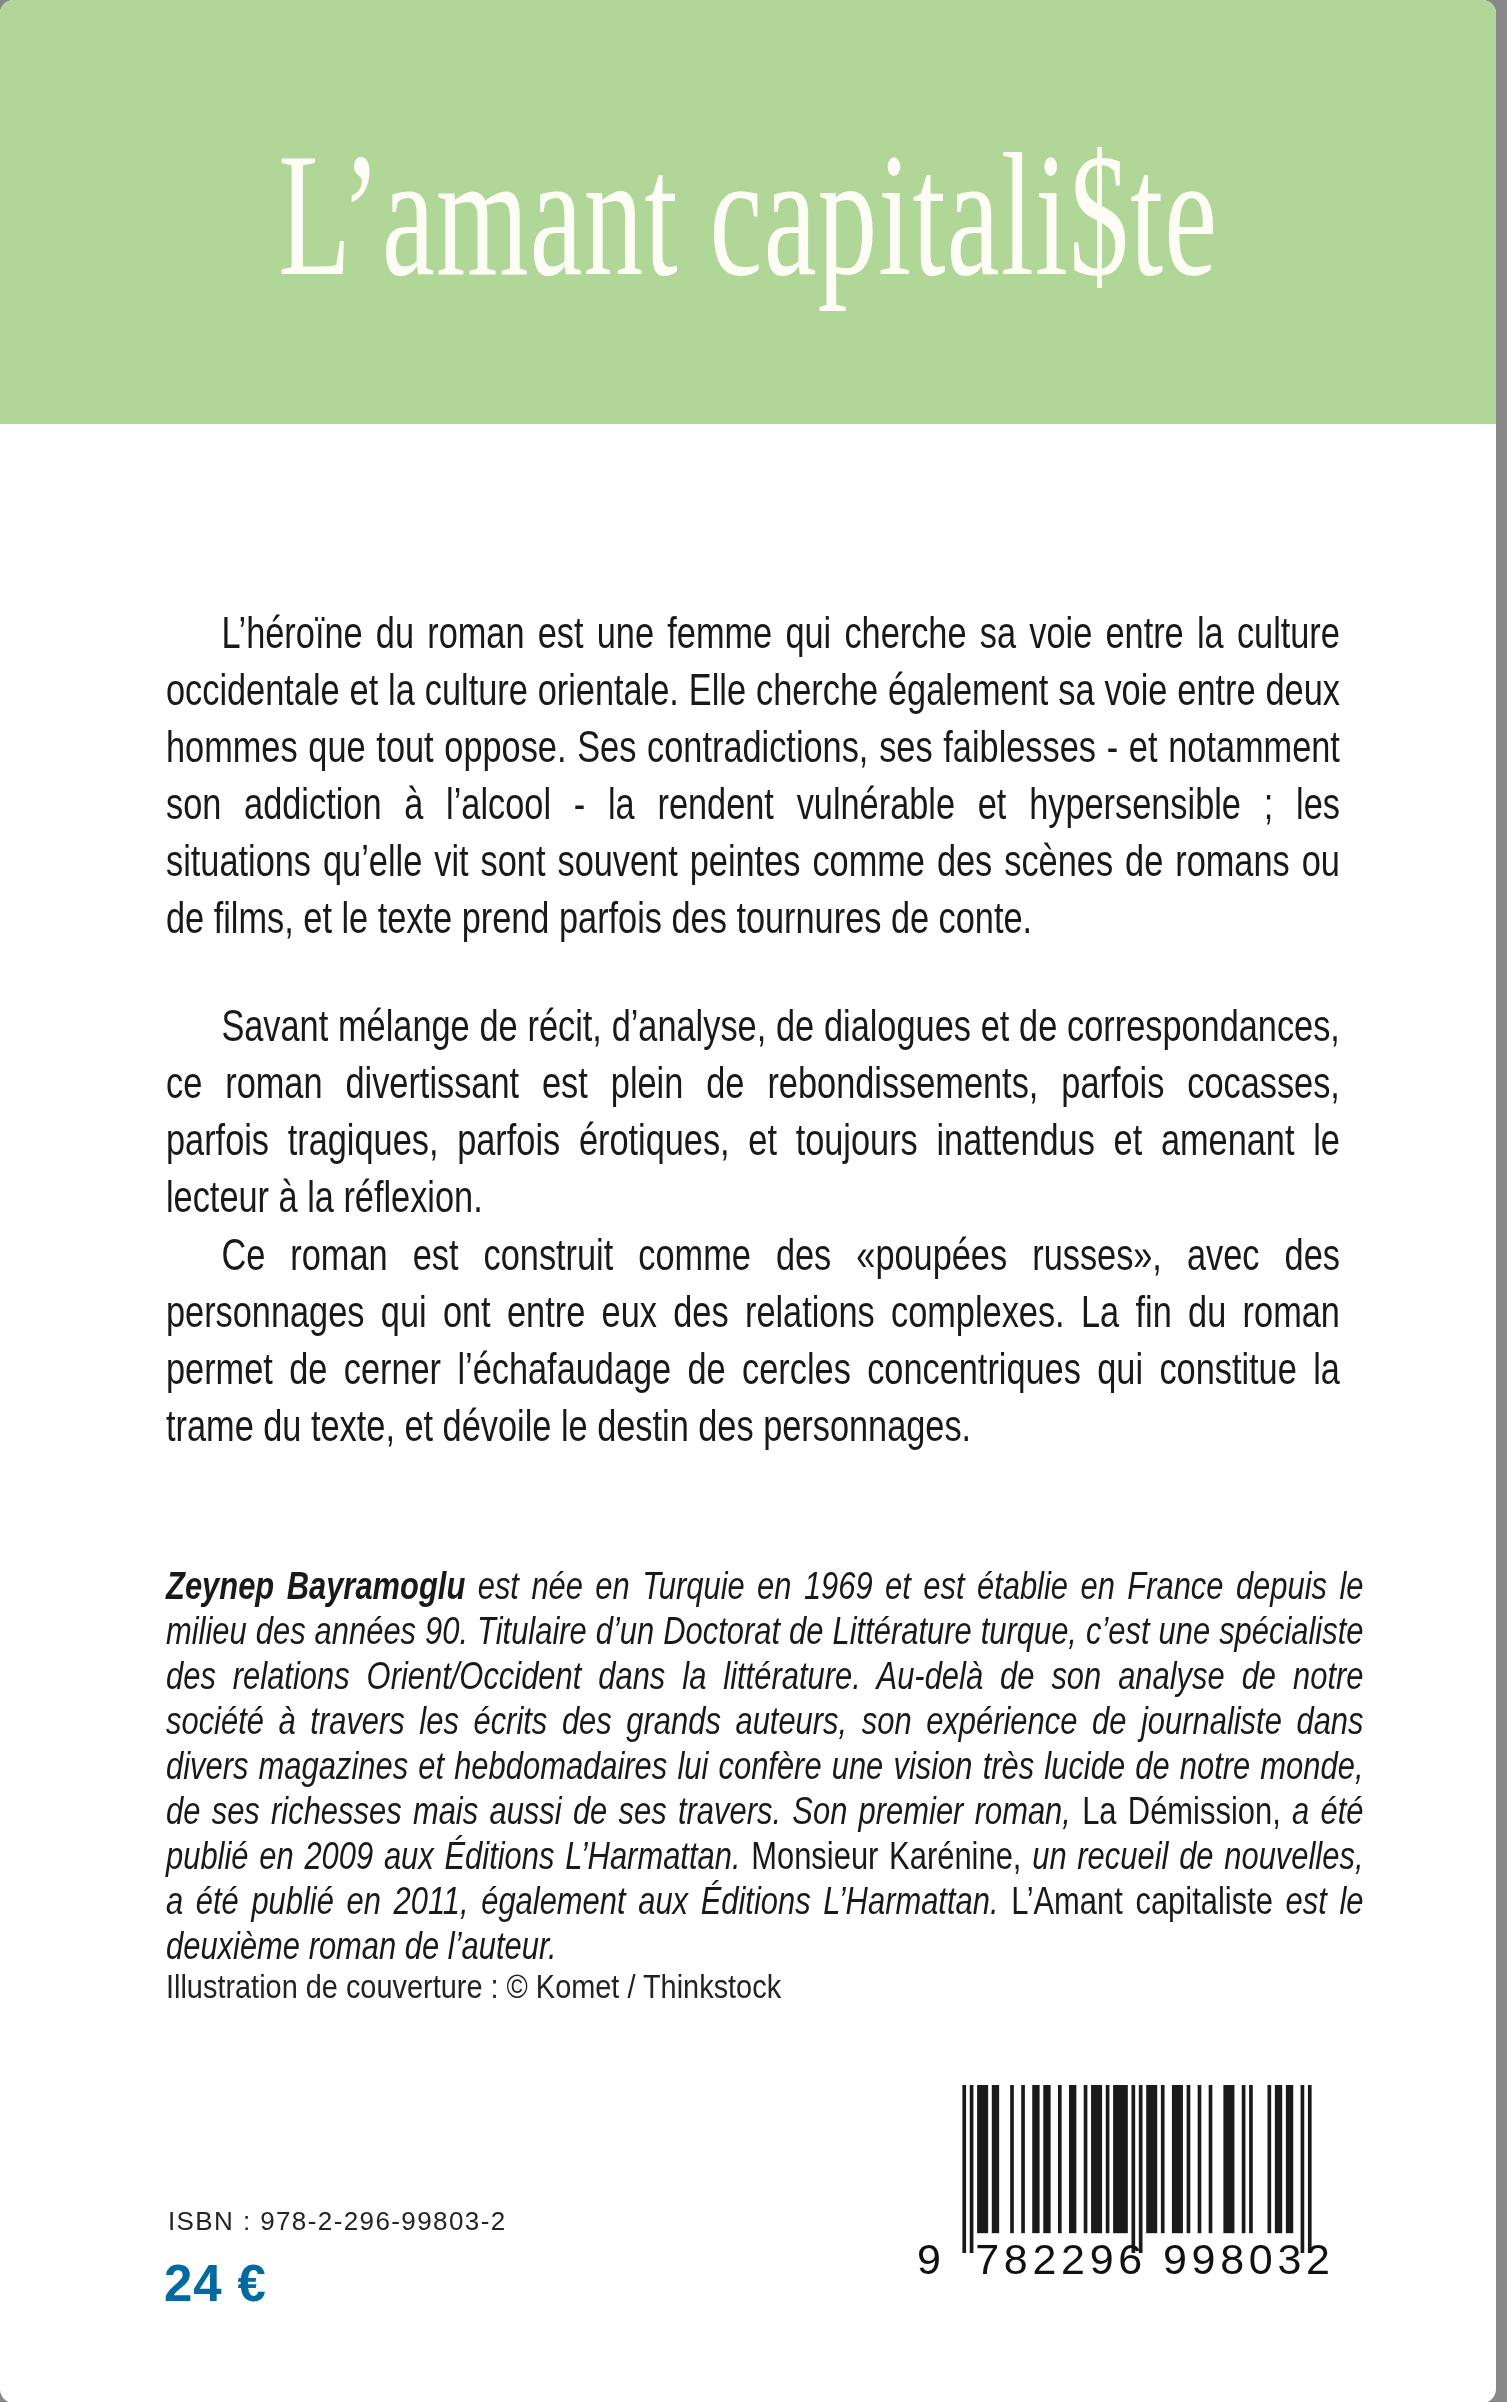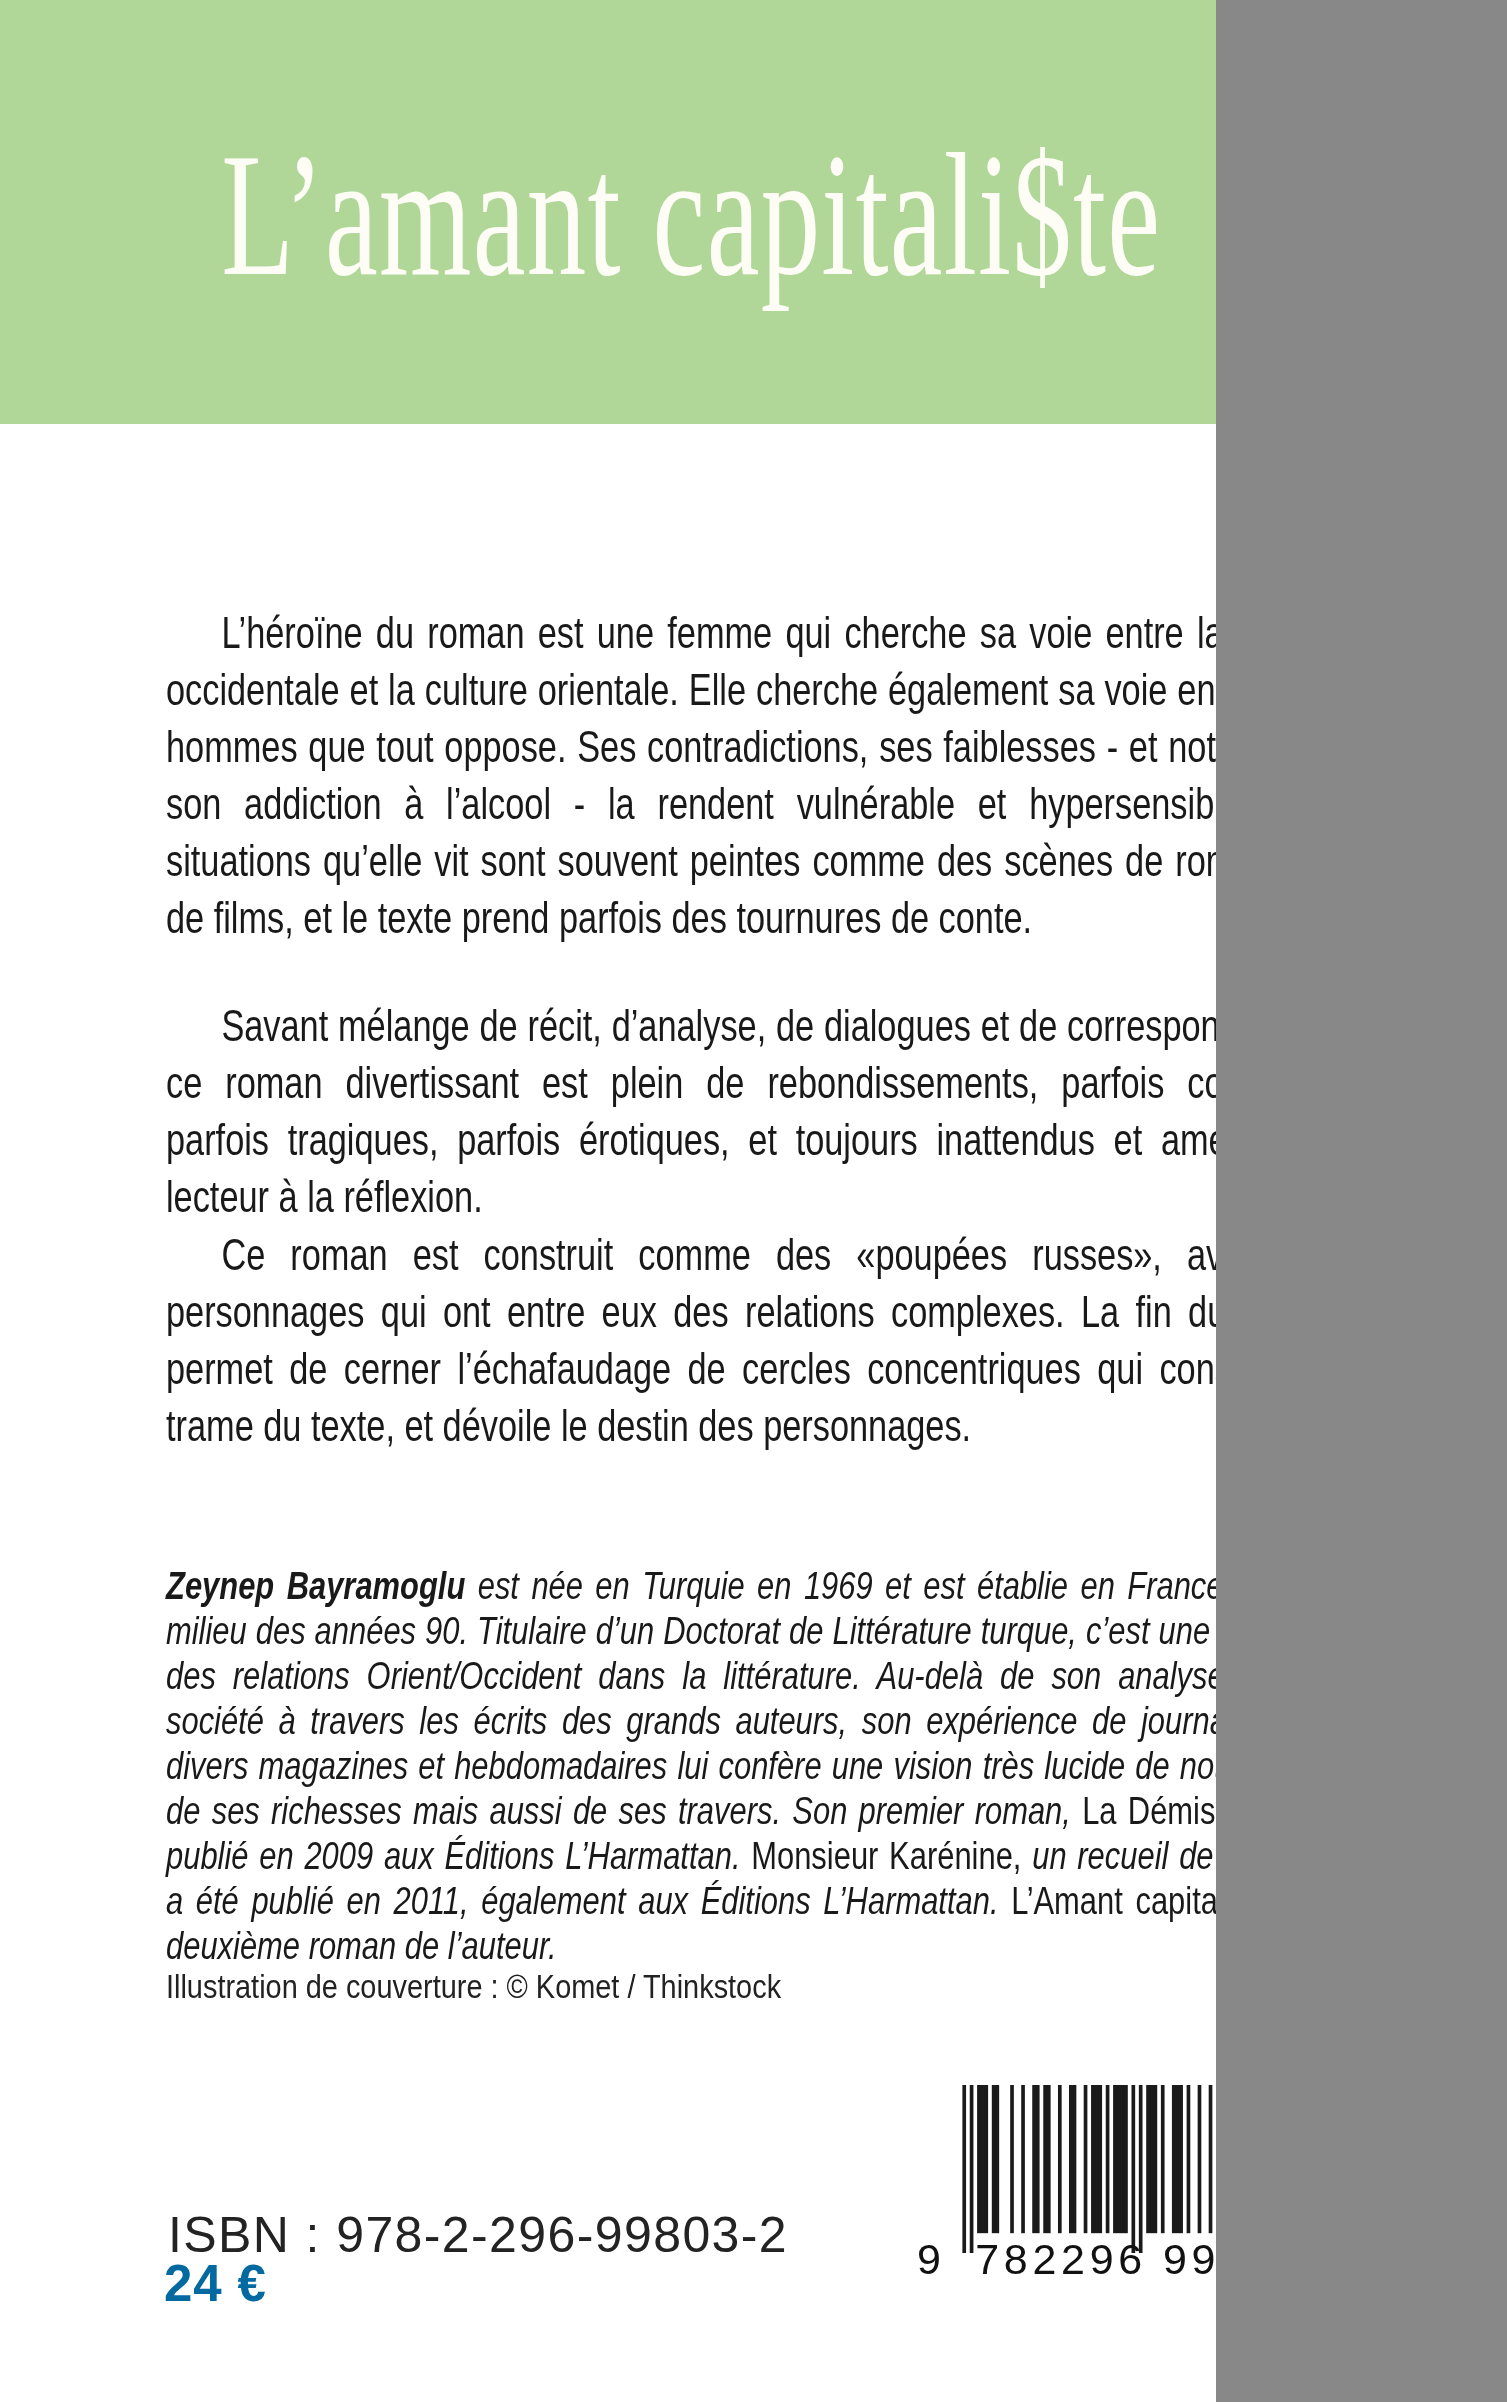--- a/index.html
+++ b/index.html
@@ -1,23 +1,24 @@
 <!DOCTYPE html>
 <html style="font-size:15px"><head>
 <meta charset="utf-8">
 <style>
   html,body{margin:0;padding:0;}
   body{background:#888;}
   .page{
     position:relative;
-    width:1216px;height:2403px;
+    width:1496px;height:2403px;
     background:#ffffff;
     overflow:hidden;
     font-family:"Liberation Sans",sans-serif;
     color:#1b1b1b;
+    border-radius:14px;
   }
   .band{
     position:absolute;left:0;top:0;width:100%;height:424px;
     background:#b0d698;
   }
   .title{
     position:absolute;left:0;right:0;top:121px;
     text-align:center;line-height:189px;
     font-family:"Liberation Serif","DejaVu Serif",serif;
     font-size:175px;font-weight:400;
@@ -55,21 +56,21 @@
   .seg-roman{font-style:normal;}
   .credit{
     position:absolute;left:166px;top:1967px;width:852px;
     transform:scaleX(0.85);transform-origin:0 0;
     font-size:34px;line-height:38px;
     color:#222;
     white-space:nowrap;
   }
   .isbn{
     position:absolute;left:168px;top:2206px;
-    font-size:50px;letter-spacing:1.4px;
+    font-size:26px;letter-spacing:1.4px;
     color:#232323;
     white-space:nowrap;
   }
   .price{
     position:absolute;left:164px;top:2254px;
     font-size:51px;font-weight:700;letter-spacing:0.9px;
     color:#0369a1;
     white-space:nowrap;
   }
   .barcode{

